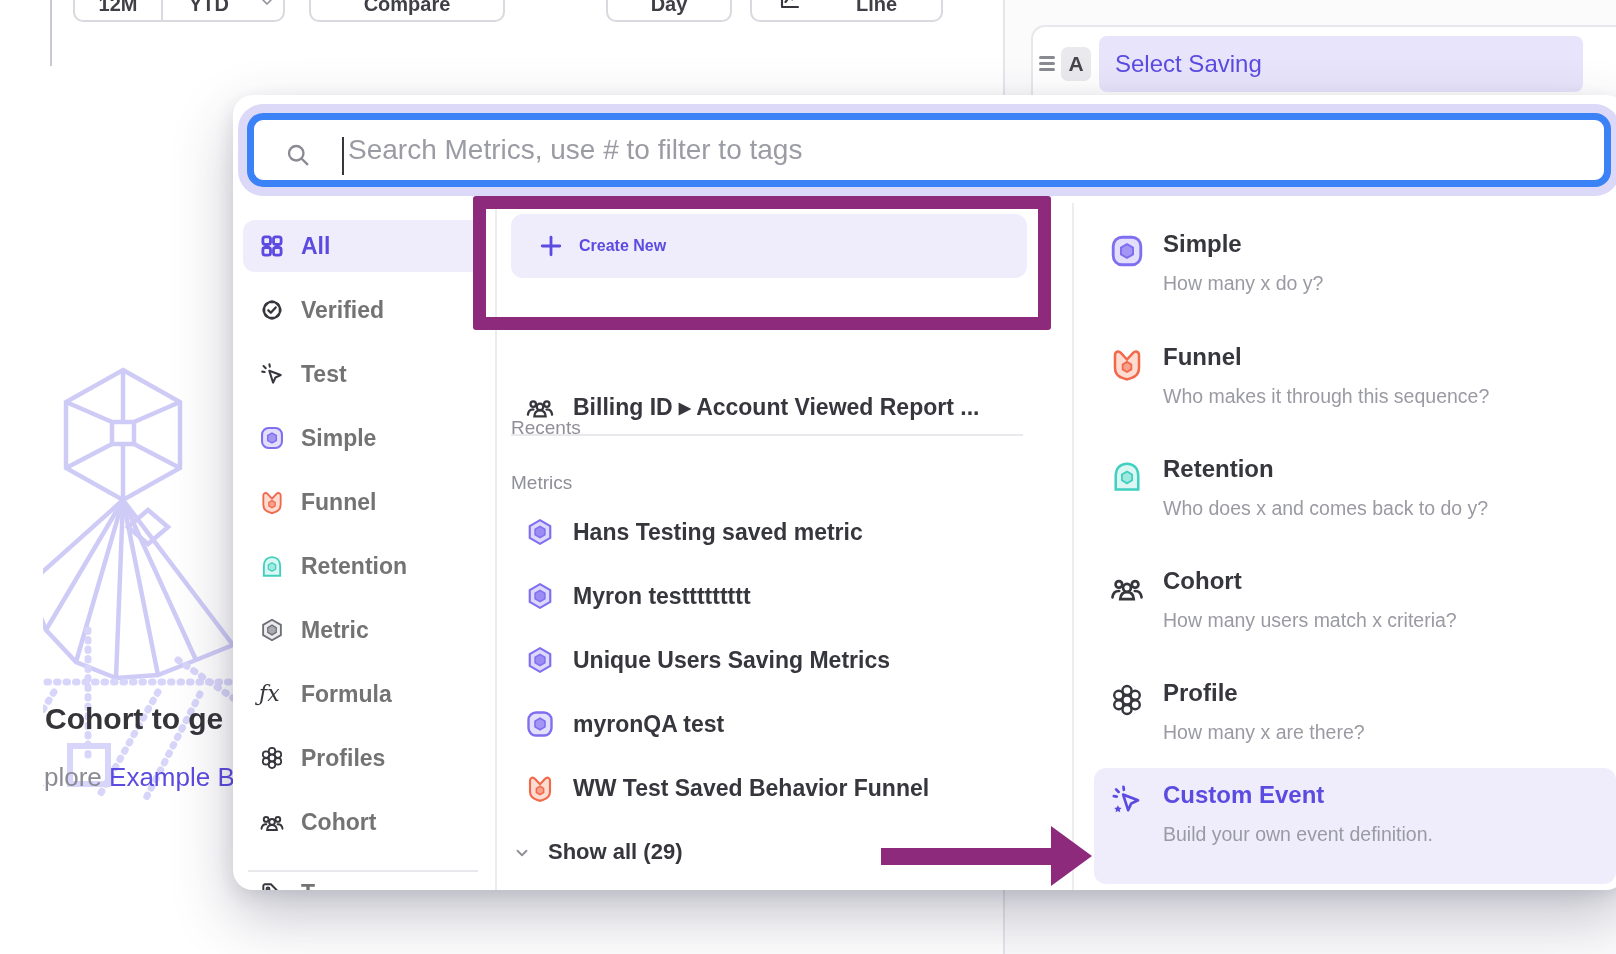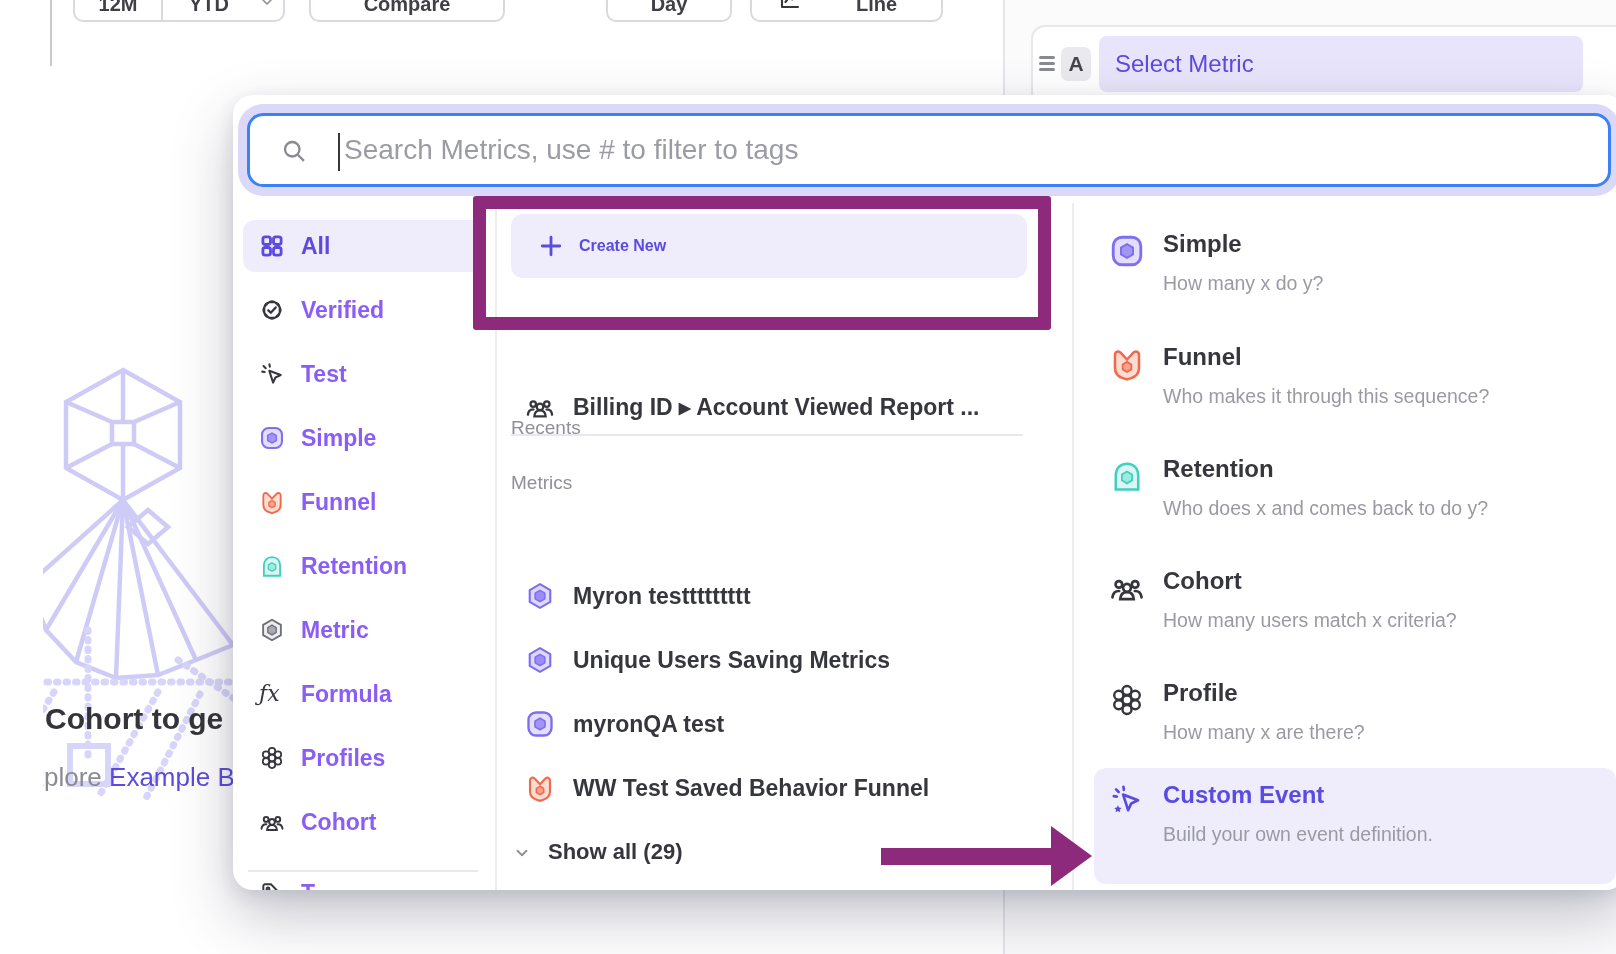--- a/index.html
+++ b/index.html
@@ -38,34 +38,34 @@
   .art{left:-15px;top:330px;width:210px;height:470px;}
   .headline{left:2px;top:702px;font-size:30px;font-weight:700;color:#343439;white-space:nowrap;}
   .explore{left:-12px;top:762px;font-size:26px;white-space:nowrap;}
   .explore .g{color:#8a8a93;}
   .explore .lnk{color:#5b4be0;font-weight:500;}
 
   
   .modal{left:190px;top:95px;width:1393px;height:795px;background:#fff;border-radius:20px;z-index:10;
          box-shadow:0 26px 60px rgba(50,50,80,.28),0 6px 18px rgba(50,50,80,.12);overflow:hidden;}
   .search{position:absolute;left:14px;top:18px;width:1364px;height:74px;box-sizing:border-box;
-          border:3px solid #3b82f6;border-radius:16px;background:#fff;box-shadow:0 0 0 9px #dcd8f7;}
+          border:7px solid #3b82f6;border-radius:16px;background:#fff;box-shadow:0 0 0 9px #dcd8f7;}
   .search input{position:absolute;left:0;top:0;width:100%;height:100%;border:none;outline:none;background:transparent;
           padding:0 20px 0 94px;box-sizing:border-box;font-family:"Liberation Sans",sans-serif;font-size:28px;color:#36363d;}
   .search input::placeholder{color:#9b9ba4;}
   .search .sic{position:absolute;left:30px;top:21px;width:28px;height:28px;}
   .search .caret{position:absolute;left:88px;top:17px;width:2px;height:38px;background:#36363d;}
 
   .cd{position:absolute;top:108px;width:1.5px;height:687px;background:#ececf1;}
   .cd1{left:262px;}.cd2{left:839px;}
 
   
   .srow{position:absolute;left:10px;width:240px;height:52px;cursor:pointer;}
   .srow .ic{position:absolute;left:16px;top:13px;width:26px;height:26px;}
-  .srow .t{position:absolute;left:58px;top:0;line-height:52px;font-size:23px;font-weight:600;color:#8b5cf6;white-space:nowrap;}
+  .srow .t{position:absolute;left:58px;top:0;line-height:52px;font-size:23px;font-weight:600;color:#737373;white-space:nowrap;}
   .srow.sel{background:#efedfc;border-radius:12px;}
   .srow.sel .t{color:#5b4be0;}
   .sdiv{position:absolute;left:15px;top:775px;width:230px;height:1.5px;background:#e9e9ed;}
   .fx{font-family:"DejaVu Serif",serif;font-style:italic;font-size:22px;color:#36363d;line-height:26px;}
 
   
   .createbtn{position:absolute;left:278px;top:119px;width:516px;height:64px;background:#efedfc;border-radius:12px;cursor:pointer;}
   .createbtn .ic{position:absolute;left:26px;top:18px;width:28px;height:28px;}
   .createbtn .t{position:absolute;left:68px;top:0;line-height:64px;font-size:16px;font-weight:600;color:#5b4be0;}
   .seclbl{position:absolute;left:278px;font-size:19px;color:#8f8f98;}
@@ -128,21 +128,21 @@
   </div>
 
   <div class="abs mcard"></div>
   <div class="abs grip" style="z-index:2;">
       <i></i>
       <i></i>
       <i></i>
     </div>
   <div class="abs abadge">A</div>
   <div class="abs mchip">
-    <span>Select Metric</span>
+    <span>Select Saving</span>
   </div>
 
   <div class="abs art">
     <svg viewBox="0 0 210 470" fill="none">
       <g stroke="#cfcbf7" stroke-width="4.5">
         <polygon points="95,40 152,72 152,138 95,170 38,138 38,72"></polygon>
         <rect x="84" y="92" width="22" height="22"></rect>
         <line x1="95" y1="40" x2="95" y2="92"></line>
           <line x1="152" y1="72" x2="106" y2="92"></line>
         <line x1="152" y1="138" x2="106" y2="114"></line>
@@ -325,20 +325,29 @@
             <path d="M21.7 18.2 C21.3 15.3 19.5 13.9 17.2 14"></path>
             <path d="M7.5 19.4 C7.7 15.9 9.6 14.7 12 14.7 C14.4 14.7 16.3 15.9 16.5 19.4 Z"></path>
           </svg>
         </span>
       <span class="t">Billing ID ▸ Account Viewed Report ...</span>
     </div>
 
     <div class="hdiv"></div>
     <div class="seclbl" style="top:377px;">Metrics</div>
 
+    <div class="mrow" style="top:411px;">
+      <span class="ic">
+          <svg viewBox="0 0 24 24">
+            <path d="M12 2.5 L20.2 7.25 V16.75 L12 21.5 L3.8 16.75 V7.25 Z" fill="#ded9fb" stroke="#7e6ef0" stroke-width="1.7"></path>
+            <path d="M12 7.5 L15.9 9.75 V14.25 L12 16.5 L8.1 14.25 V9.75 Z" fill="#9a8cf3" stroke="#7e6ef0" stroke-width="1.2"></path>
+          </svg>
+        </span>
+      <span class="t">Hans Testing saved metric</span>
+    </div>
     <div class="mrow" style="top:475px;">
       <span class="ic">
           <svg viewBox="0 0 24 24">
             <path d="M12 2.5 L20.2 7.25 V16.75 L12 21.5 L3.8 16.75 V7.25 Z" fill="#ded9fb" stroke="#7e6ef0" stroke-width="1.7"></path>
             <path d="M12 7.5 L15.9 9.75 V14.25 L12 16.5 L8.1 14.25 V9.75 Z" fill="#9a8cf3" stroke="#7e6ef0" stroke-width="1.2"></path>
           </svg>
         </span>
       <span class="t">Myron testtttttttt</span>
     </div>
     <div class="mrow" style="top:539px;">

